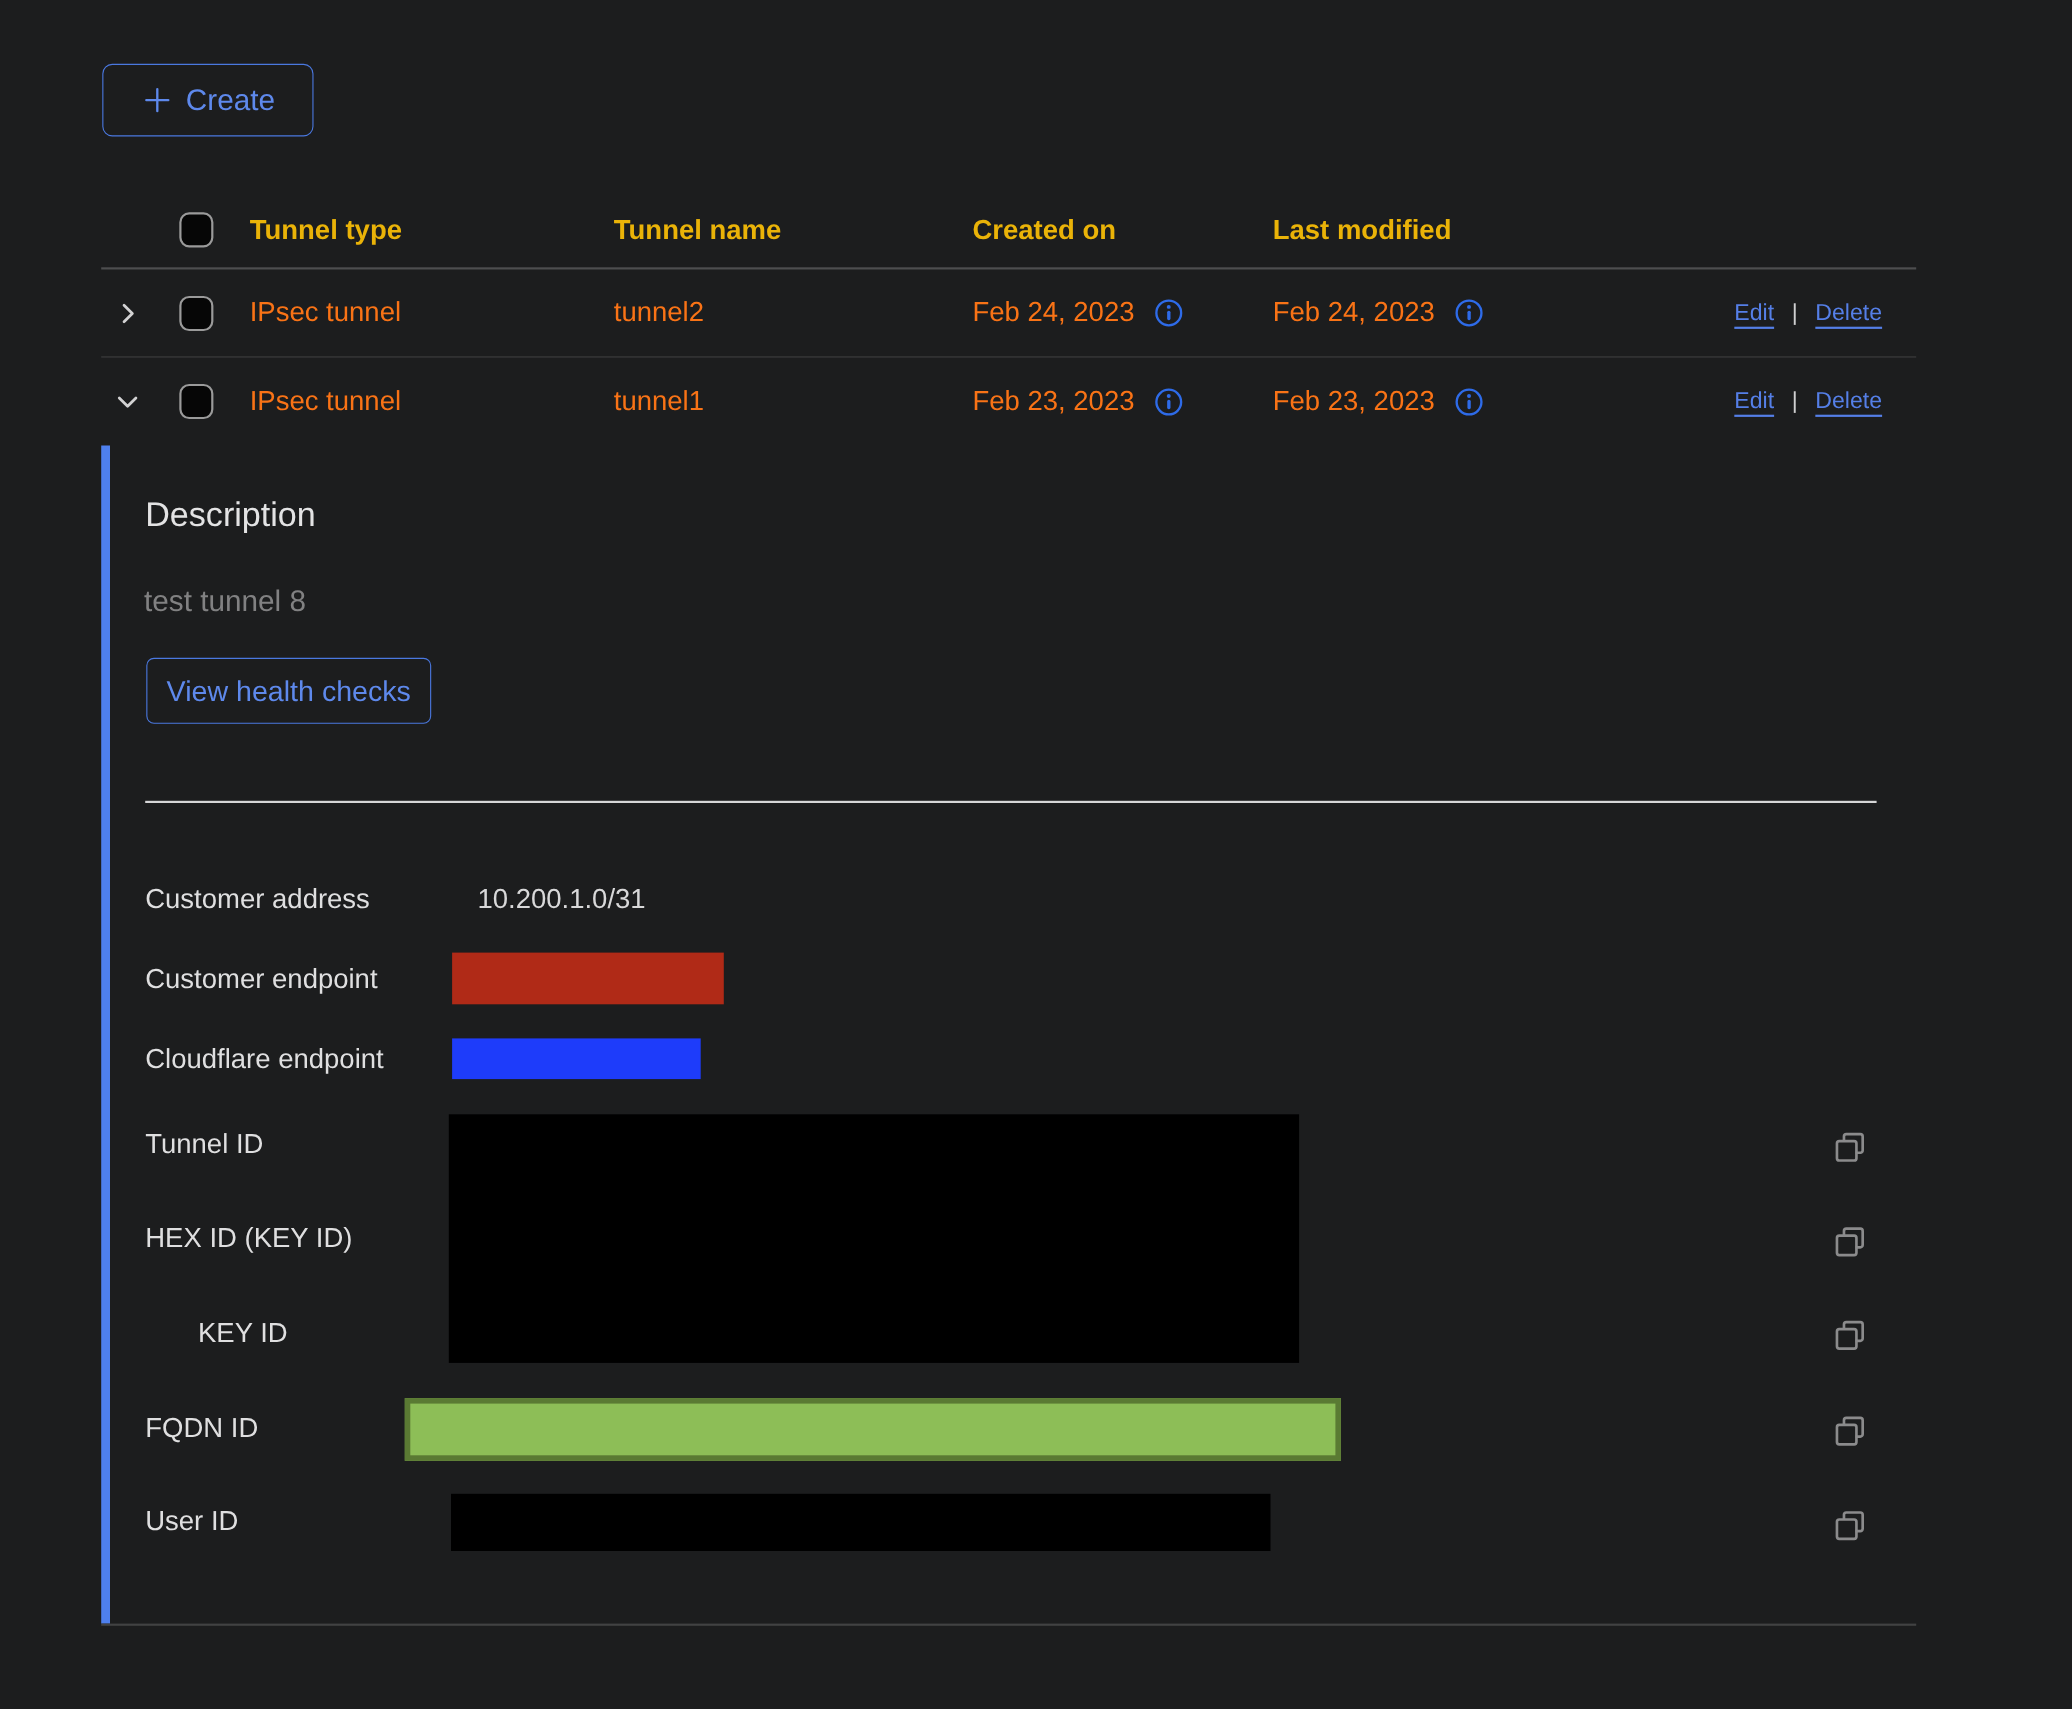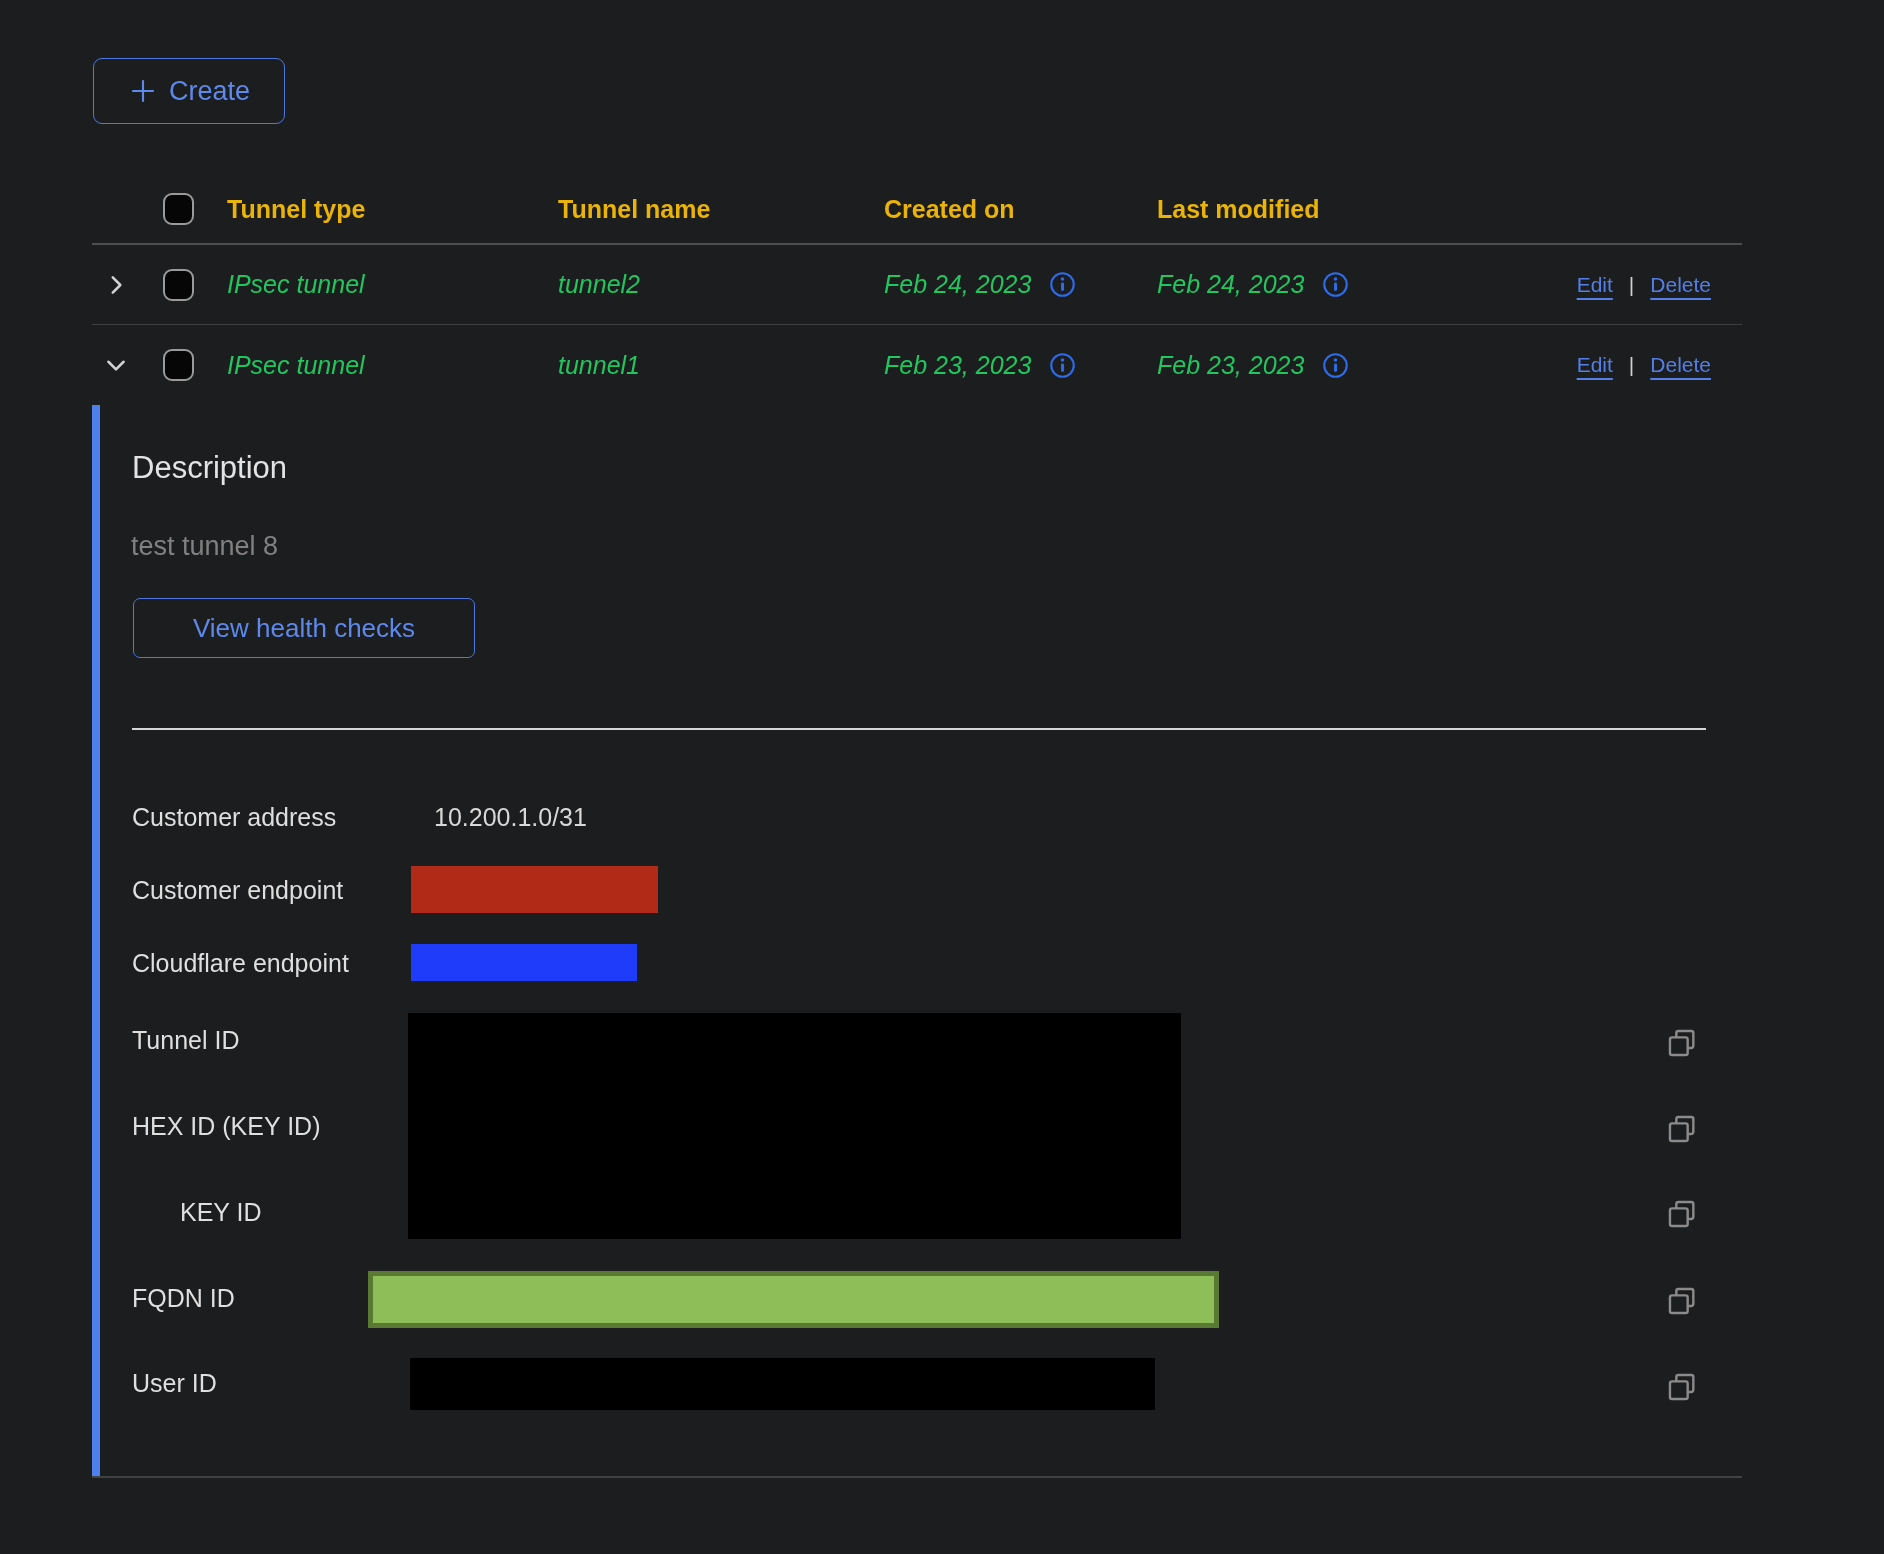--- a/index.html
+++ b/index.html
@@ -26,41 +26,41 @@
   .trow {
     position:absolute; left:92px; width:1650px;
     display:grid;
     grid-template-columns:71px 64px 331px 326px 273px 381px 1fr;
     align-items:center;
   }
   .thead { top:175px; height:70px; border-bottom:2px solid #4D4E4F; }
   .row1  { top:245px; height:80px; border-bottom:1.5px solid #3E3F40; }
   .row2  { top:325px; height:80px; }
   .hcell { font-size:25px; font-weight:700; color:#eab308; }
-  .cell  { font-size:25px; color:#22c55e;font-style:italic; }
+  .cell  { font-size:25px; color:#f97316; }
   .datecell { display:flex; align-items:center; gap:18px; }
   .expander { display:flex; align-items:center; padding-left:11px; }
   .checkbox {
     width:31px; height:32px; border:2.5px solid #9A9A9A; border-radius:9px;
     background:#060606; cursor:pointer;
   }
   .actions {
     justify-self:end; display:flex; align-items:center; gap:16px;
     padding-right:31px; font-size:21px;
   }
   .link { color:#557FE7; text-decoration:underline; text-underline-offset:6px; cursor:pointer; }
   .sep  { color:#CFCFD0; }
 
   
   .accent-bar { position:absolute; left:92px; top:405px; width:8px; height:1071px; background:#4E80EE; }
   .panel-bottom-divider { position:absolute; left:92px; top:1476px; width:1650px; height:2px; background:#414243; }
   .desc-label { left:132px; top:450px; font-size:31px; color:#E3E3E4; }
   .desc-value { left:131px; top:531px; font-size:27px; color:#818182; }
   .health-btn {
-    position:absolute; left:133px; top:598px; width:342px; height:60px;
+    position:absolute; left:133px; top:598px; width:259px; height:60px;
     border:1.5px solid #4A78E0; border-radius:7px; background:transparent;
     color:#5E89EC; font-size:26px; cursor:pointer;
     font-family:"Liberation Sans", sans-serif;
   }
   .white-divider { position:absolute; left:132px; top:728px; width:1574px; height:2px; background:#D6D6D7; }
   .dlabel { position:absolute; left:132px; font-size:25px; color:#DFDFE0; white-space:nowrap; }
   .dvalue { position:absolute; font-size:25px; color:#D8D8D9; }
   .redact { position:absolute; }
   .red-block   { left:411px; top:866px; width:247px; height:47px; background:#B02A17; }
   .blue-block  { left:411px; top:944px; width:226px; height:37px; background:#1E3CFA; }

